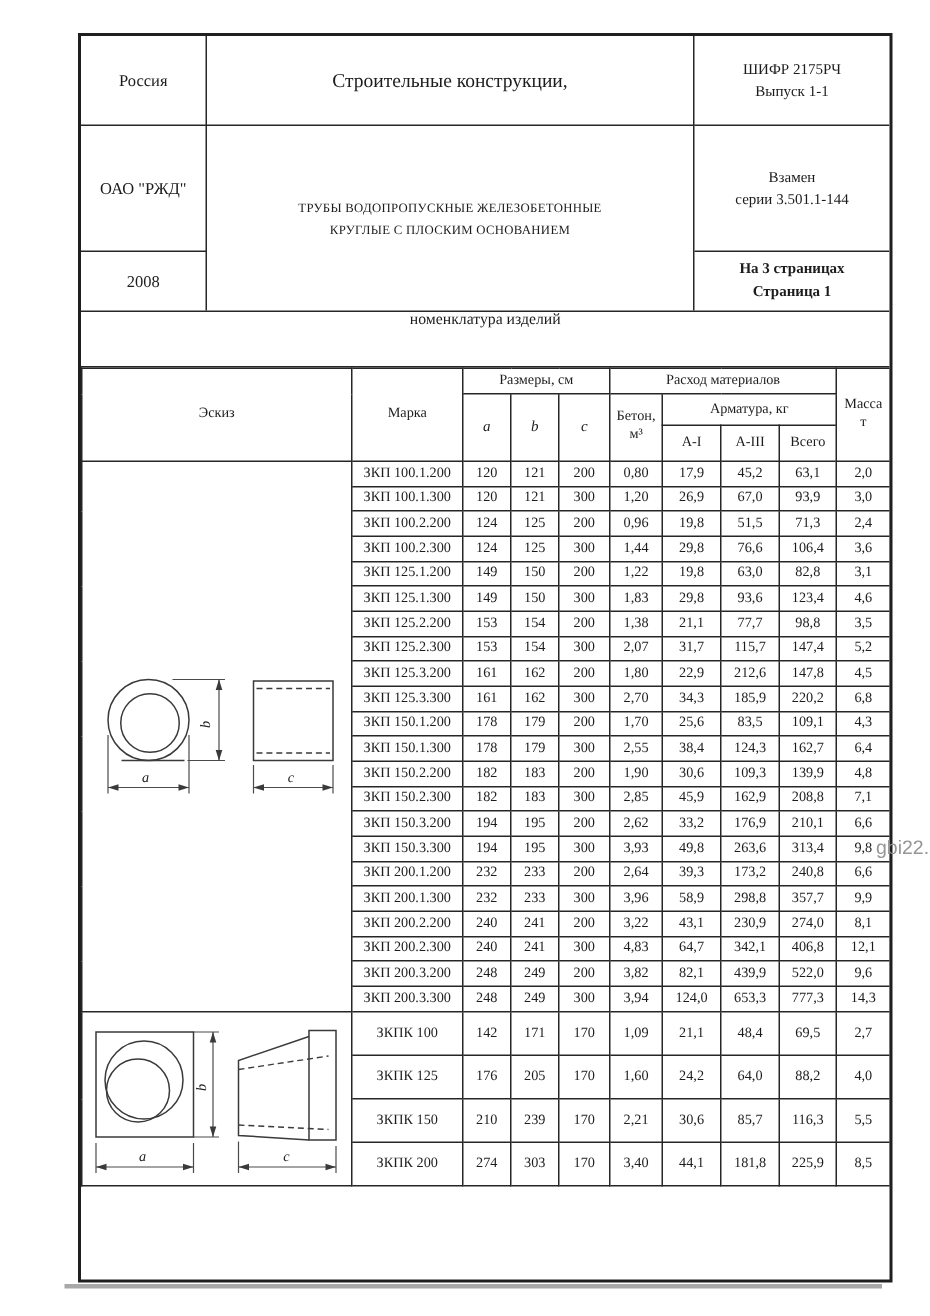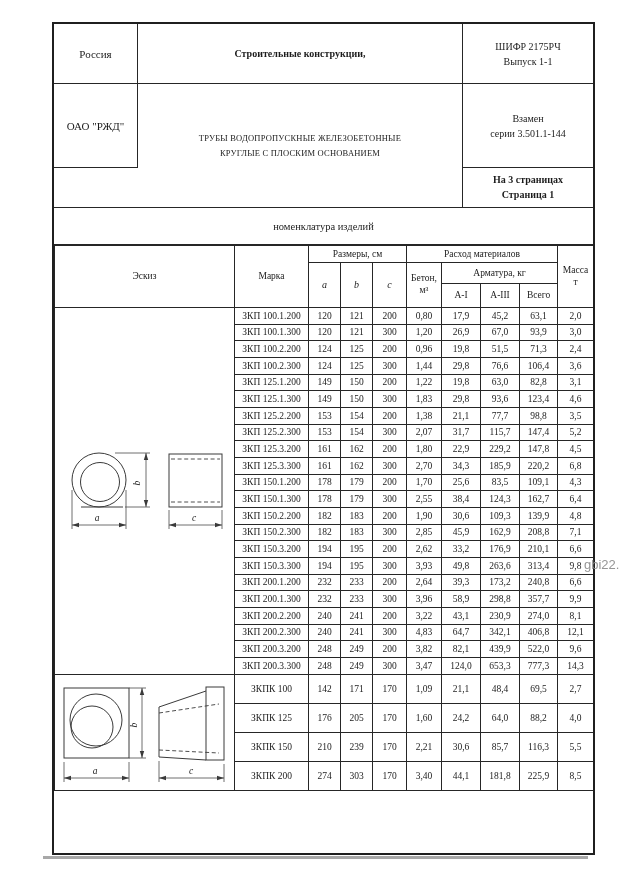--- a/index.html
+++ b/index.html
@@ -7,30 +7,30 @@
         font-family:"Liberation Serif","DejaVu Serif",serif;color:#1c1c1c;}
   .sheet{position:absolute;left:40px;top:22px;width:543px;height:833px;
          border:2px solid #1f1f1f;box-sizing:border-box;overflow:hidden;background:#fff;margin-left:12px;}
   
   .hdr{display:grid;grid-template-columns:84px 325px 130px;grid-template-rows:60px 84px 39px;}
   .hdr .cell{border-right:1px solid #262626;border-bottom:1px solid #262626;
              display:flex;flex-direction:column;align-items:center;justify-content:center;
              text-align:center;box-sizing:border-box;}
   .hdr .last-col{border-right:none;}
   .c-country{grid-column:1;grid-row:1;font-size:11px;}
-  .c-subject{grid-column:2;grid-row:1;font-size:10px;line-height:1.35;font-weight:bold;}
+  .c-subject{grid-column:2;grid-row:1;font-size:13px;line-height:1.35;}
   .c-cipher{grid-column:3;grid-row:1;font-size:10px;line-height:1.5;}
   .c-org{grid-column:1;grid-row:2;font-size:11px;}
   .c-title{grid-column:2;grid-row:2 / span 2;font-size:8.5px;letter-spacing:.2px;line-height:1.65;border-bottom:none !important;}
   .c-replaces{grid-column:3;grid-row:2;font-size:10px;line-height:1.5;}
   .c-year{grid-column:1;grid-row:3;font-size:11px;border-bottom:none !important;}
   .c-pages{grid-column:3;grid-row:3;font-size:10px;line-height:1.45;border-bottom:none !important;font-weight:bold;}
   .hdr{border-bottom:1px solid #262626;}
   
-  .band{height:37px;border-bottom:1px solid #262626;display:flex;align-items:center;justify-content:center;
+  .band{height:37px;border-bottom:1px solid #262626;display:flex;align-items:flex-start;justify-content:center;
         font-size:10.5px;box-sizing:border-box;}
   
   table.nom{border-collapse:collapse;table-layout:fixed;width:539px;}
   table.nom th,table.nom td{border:1px solid #262626;padding:0;text-align:center;vertical-align:middle;
         font-weight:normal;font-size:9.5px;line-height:1.1;overflow:hidden;}
   table.nom th{font-size:9.5px;}
   tr.hr1 th{height:16px;}
   tr.hr2 th{height:20px;}
   tr.hr3 th{height:23px;}
   .dim-letter{font-style:italic;font-size:10px;}
@@ -72,20 +72,23 @@
       <div class="cell c-org">
         <span>ОАО "РЖД"</span>
       </div>
       <div class="cell c-title">
         <span>ТРУБЫ ВОДОПРОПУСКНЫЕ ЖЕЛЕЗОБЕТОННЫЕ</span>
         <span>КРУГЛЫЕ С ПЛОСКИМ ОСНОВАНИЕМ</span>
       </div>
       <div class="cell c-replaces last-col">
         <span>Взамен</span>
         <span>серии 3.501.1-144</span>
+      </div>
+      <div class="cell c-year">
+        <span>2008</span>
       </div>
       <div class="cell c-pages last-col">
         <span>На 3 страницах</span>
         <span>Страница 1</span>
       </div>
     </div>
 
     <div class="band">
       <span>номенклатура изделий</span>
     </div>
@@ -256,21 +259,21 @@
             <td>147,4</td>
             <td>5,2</td>
           </tr>
           <tr class="zkp">
             <td>ЗКП 125.3.200</td>
             <td>161</td>
             <td>162</td>
             <td>200</td>
             <td>1,80</td>
             <td>22,9</td>
-            <td>229,2</td>
+            <td>212,6</td>
             <td>147,8</td>
             <td>4,5</td>
           </tr>
           <tr class="zkp">
             <td>ЗКП 125.3.300</td>
             <td>161</td>
             <td>162</td>
             <td>300</td>
             <td>2,70</td>
             <td>34,3</td>
@@ -397,21 +400,21 @@
             <td>82,1</td>
             <td>439,9</td>
             <td>522,0</td>
             <td>9,6</td>
           </tr>
           <tr class="zkp">
             <td>ЗКП 200.3.300</td>
             <td>248</td>
             <td>249</td>
             <td>300</td>
-            <td>3,47</td>
+            <td>3,94</td>
             <td>124,0</td>
             <td>653,3</td>
             <td>777,3</td>
             <td>14,3</td>
           </tr>
         </tbody>
       <tbody id="zkpk-body">
           <tr class="zkpk">
             <td rowspan="4" class="sketch-cell">
   <svg class="sk" width="180" height="114" viewBox="0 0 180 114">

